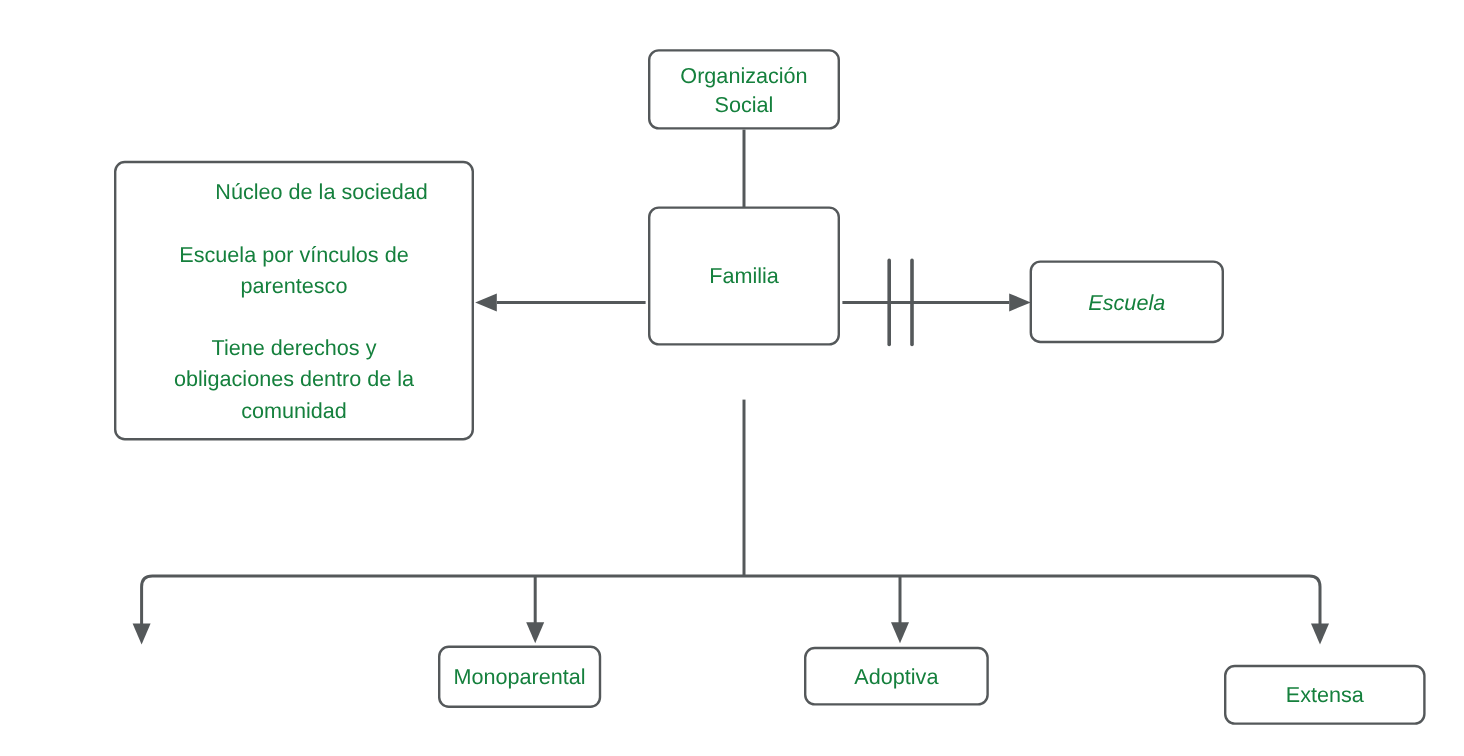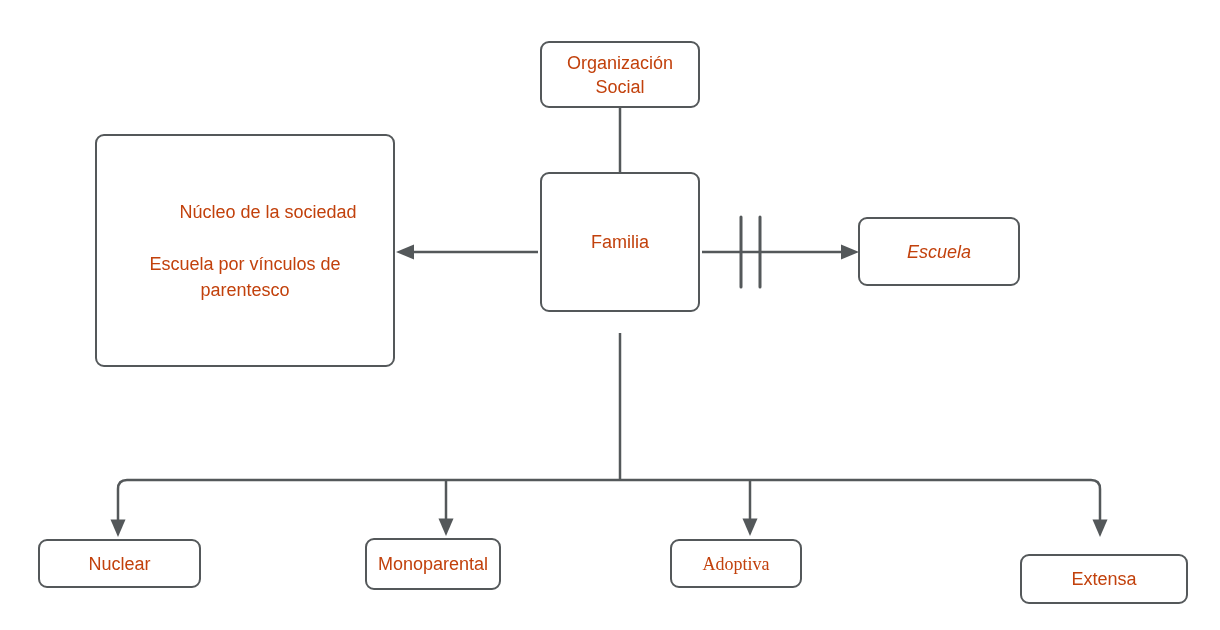--- a/index.html
+++ b/index.html
@@ -25,33 +25,33 @@
   .node {
     position: absolute;
     box-sizing: border-box;
     background: #ffffff;
     border: 2.5px solid #54585a;
     border-radius: 9px;
     display: flex;
     align-items: center;
     justify-content: center;
     text-align: center;
-    color: #c2410c;
+    color: #15803d;
     font-size: 18px;
     line-height: 24px;
   }
   #n-org          { left: 540px; top: 41px;  width: 160px; height: 67px;  }
   #n-desc         { left: 95px;  top: 134px; width: 300px; height: 233px;
                     flex-direction: column; justify-content: center;
                     padding: 10px 30px; line-height: 26px; }
-  #n-familia      { left: 540px; top: 172px; width: 160px; height: 140px; }
+  #n-familia      { left: 540px; top: 172px; width: 160px; height: 116px; }
   #n-escuela      { left: 858px; top: 217px; width: 162px; height: 69px; font-style: italic;  }
   #n-nuclear      { left: 38px;  top: 539px; width: 163px; height: 49px;  }
   #n-monoparental { left: 365px; top: 538px; width: 136px; height: 52px;  }
-  #n-adoptiva     { left: 670px; top: 539px; width: 132px; height: 49px; font-family: Liberation Serif, serif;  }
+  #n-adoptiva     { left: 670px; top: 539px; width: 154px; height: 49px;  }
   #n-extensa      { left: 1020px;top: 554px; width: 168px; height: 50px;  }
   .desc-line { margin: 26px 0 0 0; }
   .desc-line:first-child { margin-top: 0; margin-left: 46px; }
 </style>
 </head>
 <body>
 
 <div class="canvas">
 
   <svg class="connector-layer" viewBox="0 0 1220 630" fill="none" stroke="#54585a" stroke-width="2.5">
@@ -87,33 +87,31 @@
     </g>
   </svg>
 
   <div class="node" id="n-org">
     <span>Organización Social</span>
   </div>
 
   <div class="node" id="n-desc">
     <p class="desc-line">Núcleo de la sociedad</p>
     <p class="desc-line">Escuela por vínculos de parentesco</p>
+    <p class="desc-line">Tiene derechos y obligaciones dentro de la comunidad</p>
   </div>
 
   <div class="node" id="n-familia">
     <span>Familia</span>
   </div>
 
   <div class="node" id="n-escuela">
     <span>Escuela</span>
   </div>
 
-  <div class="node" id="n-nuclear">
-    <span>Nuclear</span>
-  </div>
 
   <div class="node" id="n-monoparental">
     <span>Monoparental</span>
   </div>
 
   <div class="node" id="n-adoptiva">
     <span>Adoptiva</span>
   </div>
 
   <div class="node" id="n-extensa">

